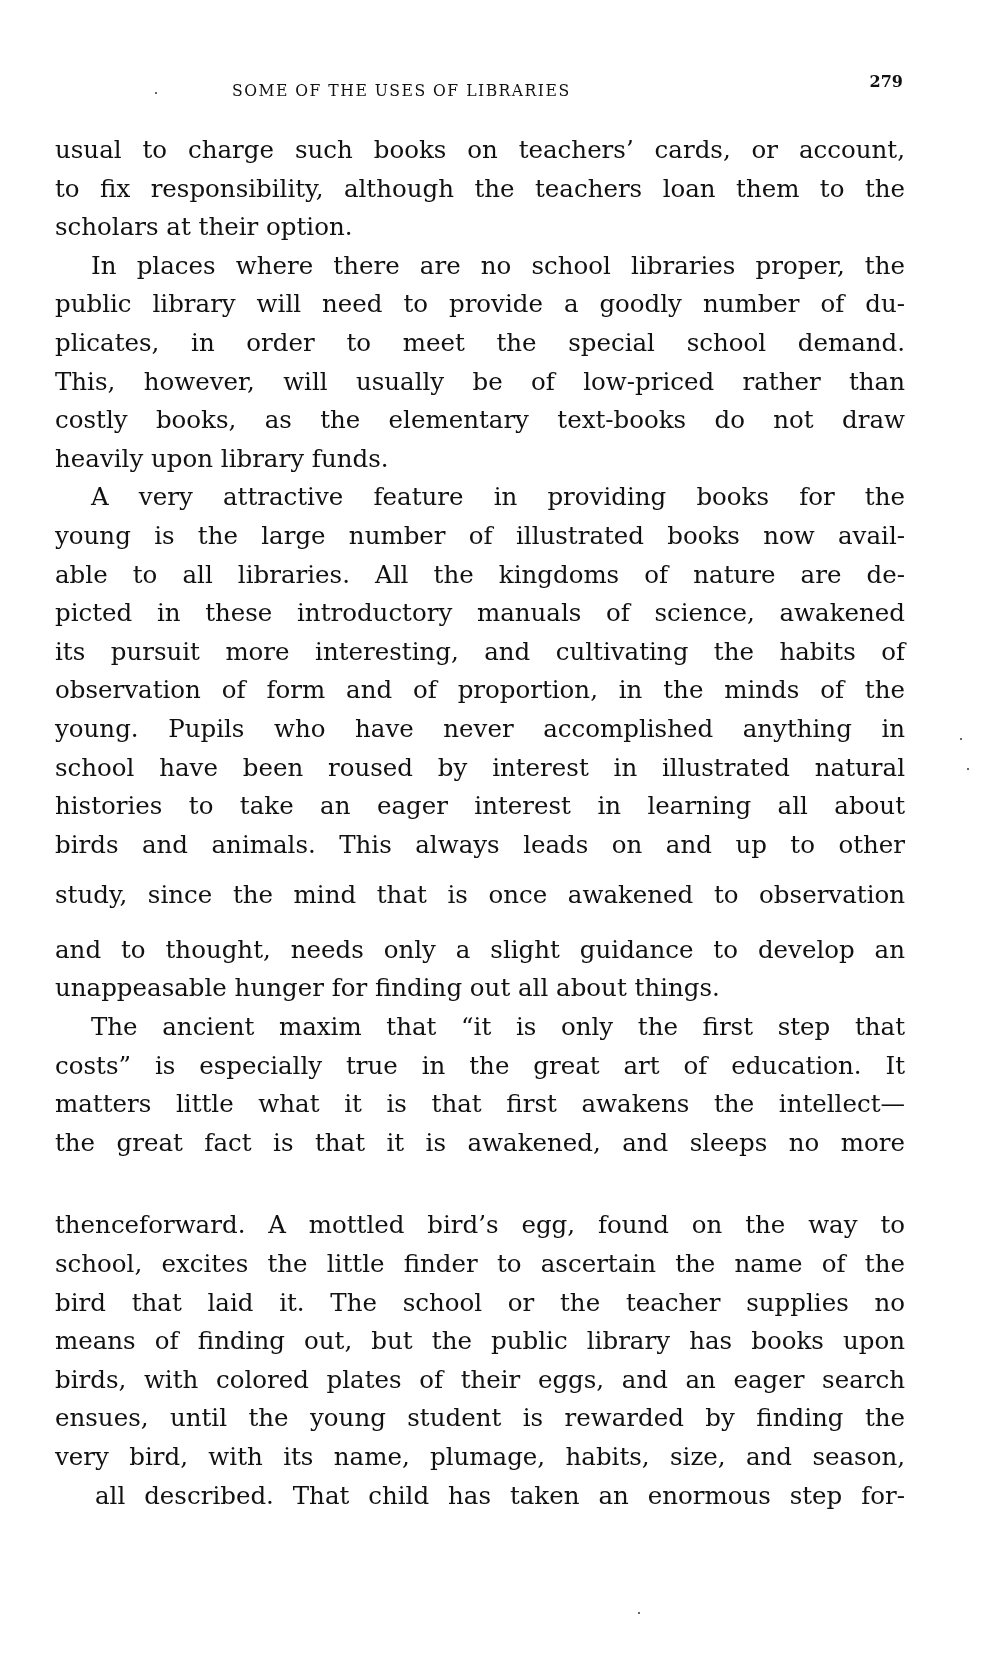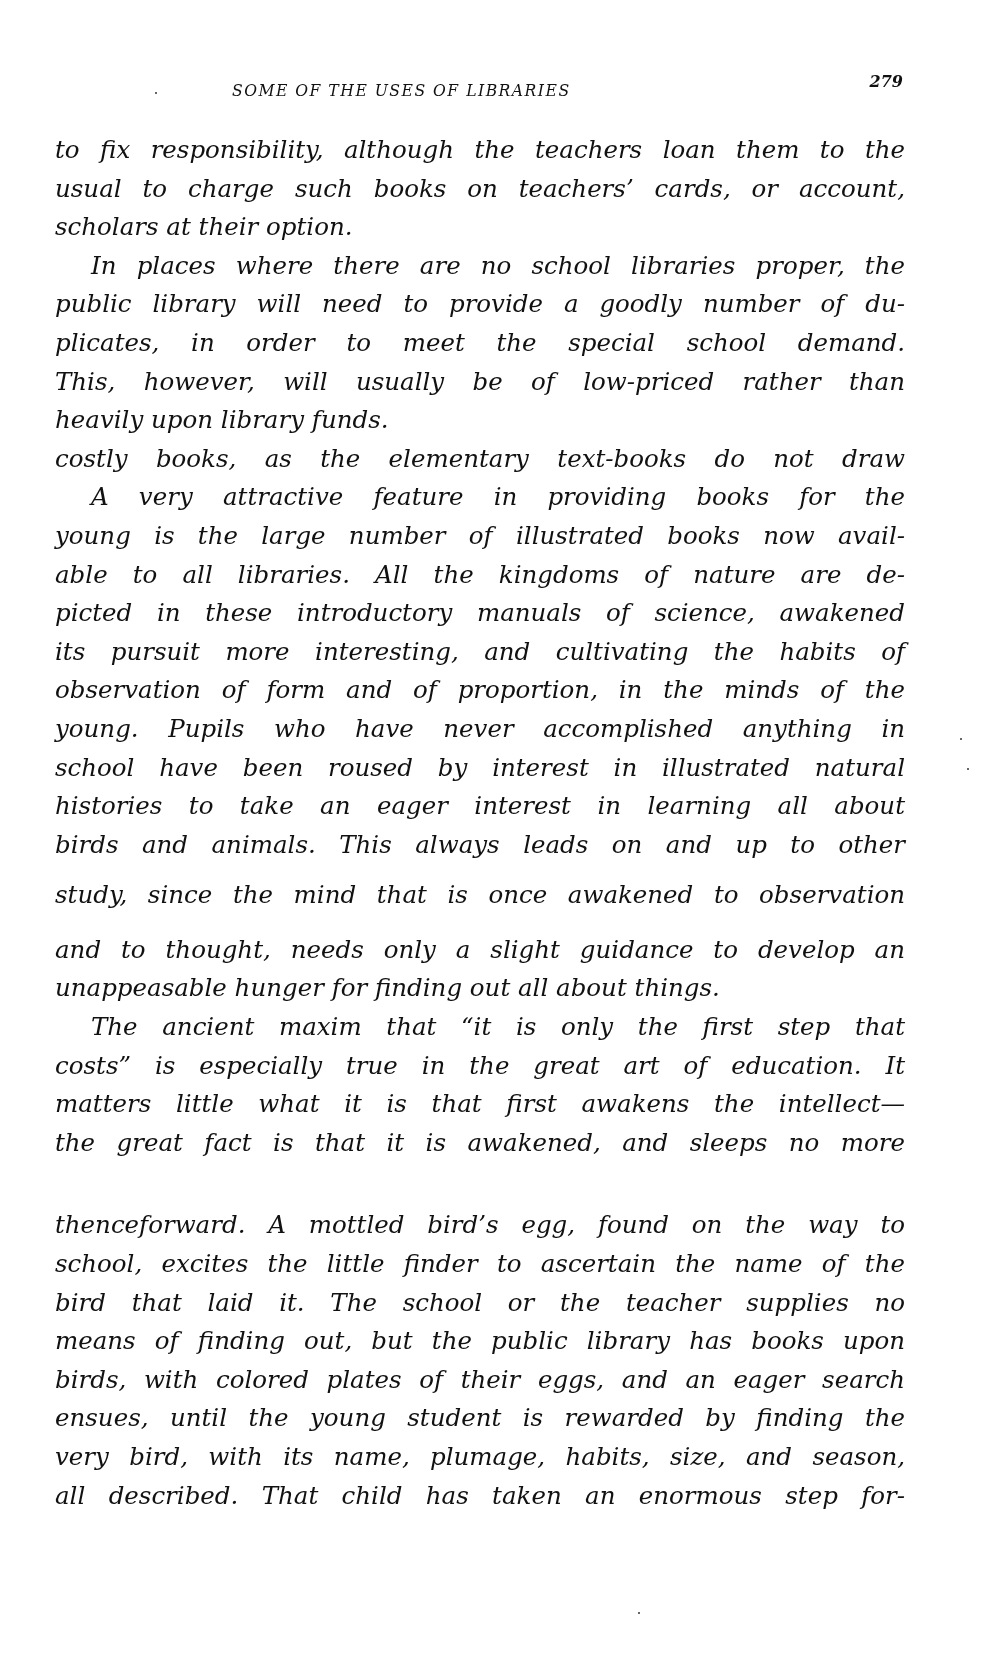--- a/index.html
+++ b/index.html
@@ -13,21 +13,20 @@
       position: relative;
       overflow: hidden;
       color: #111111;
       font-family: "DejaVu Serif", "Liberation Serif", serif;
     }
     .page {
       position: absolute;
       left: 0; top: 0;
       width: 836px;
       height: 1658px;
-      font-style: italic;
     }
     .running-head {
       position: absolute;
       top: 72px;
       left: 55px;
       width: 848px;
       height: 34px;
     }
     .running-title {
       position: absolute;
@@ -89,31 +88,31 @@
     <span class="page-number">279</span>
   </div>
 
   <span class="speck" style="left:155px; top:92px;"></span>
   <span class="speck" style="left:960px; top:738px;"></span>
   <span class="speck" style="left:967px; top:768px;"></span>
   <span class="speck" style="left:638px; top:1612px;"></span>
 
   <div class="body-text" id="body-text">
       <div class="paragraph">
+        <span class="line" style="white-space: normal;">usual to charge such books on teachers’ cards, or account,</span>
         <span class="line" style="white-space: normal;">to fix responsibility, although the teachers loan them to the</span>
-        <span class="line" style="white-space: normal;">usual to charge such books on teachers’ cards, or account,</span>
         <span class="line last" style="white-space: normal;">scholars at their option.</span>
       </div>
       <div class="paragraph">
         <span class="line indent" style="white-space: normal;">In places where there are no school libraries proper, the</span>
         <span class="line" style="white-space: normal;">public library will need to provide a goodly number of du-</span>
         <span class="line" style="white-space: normal;">plicates, in order to meet the special school demand.</span>
         <span class="line" style="white-space: normal;">This, however, will usually be of low-priced rather than</span>
+        <span class="line" style="white-space: normal;">costly books, as the elementary text-books do not draw</span>
         <span class="line last" style="white-space: normal;">heavily upon library funds.</span>
-        <span class="line" style="white-space: normal;">costly books, as the elementary text-books do not draw</span>
       </div>
       <div class="paragraph">
         <span class="line indent" style="white-space: normal;">A very attractive feature in providing books for the</span>
         <span class="line" style="white-space: normal;">young is the large number of illustrated books now avail-</span>
         <span class="line" style="white-space: normal;">able to all libraries.  All the kingdoms of nature are de-</span>
         <span class="line" style="white-space: normal;">picted in these introductory manuals of science, awakened</span>
         <span class="line" style="white-space: normal;">its pursuit more interesting, and cultivating the habits of</span>
         <span class="line" style="white-space: normal;">observation of form and of proportion, in the minds of the</span>
         <span class="line" style="white-space: normal;">young.  Pupils who have never accomplished anything in</span>
         <span class="line" style="white-space: normal;">school have been roused by interest in illustrated natural</span>
@@ -128,17 +127,17 @@
         <span class="line" style="white-space: normal;">costs” is especially true in the great art of education.  It</span>
         <span class="line" style="white-space: normal;">matters little what it is that first awakens the intellect—</span>
         <span class="line" style="white-space: normal;">the great fact is that it is awakened, and sleeps no more</span>
         <span class="line" style="white-space: normal; margin-top: 44px;">thenceforward.  A mottled bird’s egg, found on the way to</span>
         <span class="line" style="white-space: normal;">school, excites the little finder to ascertain the name of the</span>
         <span class="line" style="white-space: normal;">bird that laid it.  The school or the teacher supplies no</span>
         <span class="line" style="white-space: normal;">means of finding out, but the public library has books upon</span>
         <span class="line" style="white-space: normal;">birds, with colored plates of their eggs, and an eager search</span>
         <span class="line" style="white-space: normal;">ensues, until the young student is rewarded by finding the</span>
         <span class="line" style="white-space: normal;">very bird, with its name, plumage, habits, size, and season,</span>
-        <span class="line" style="white-space: normal;">all described.  That child has taken an enormous step for-</span>
+        <span class="line" style="white-space: normal; margin-left: 40px;">all described.  That child has taken an enormous step for-</span>
       </div>
     </div>
 
 </div>
 
 </body></html>

